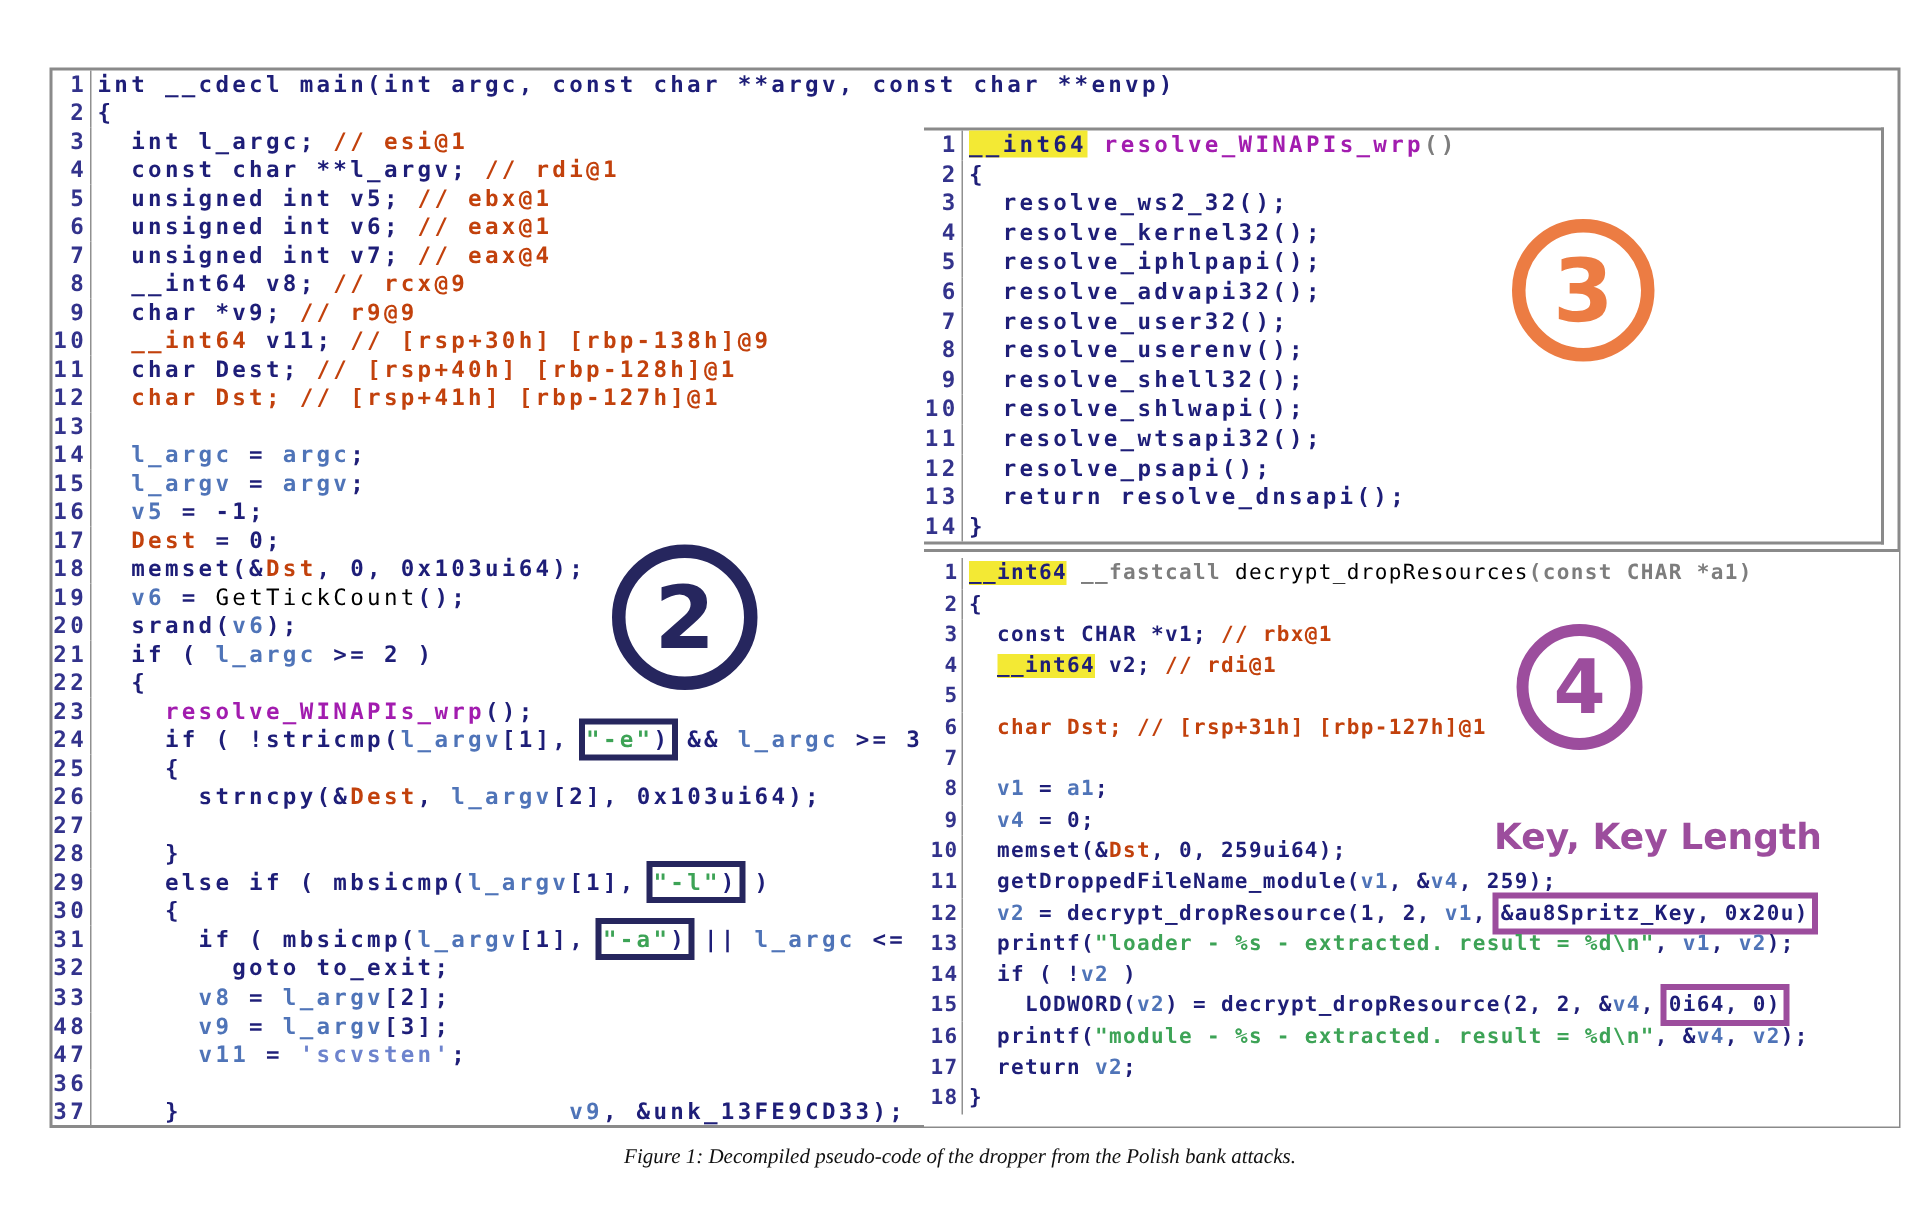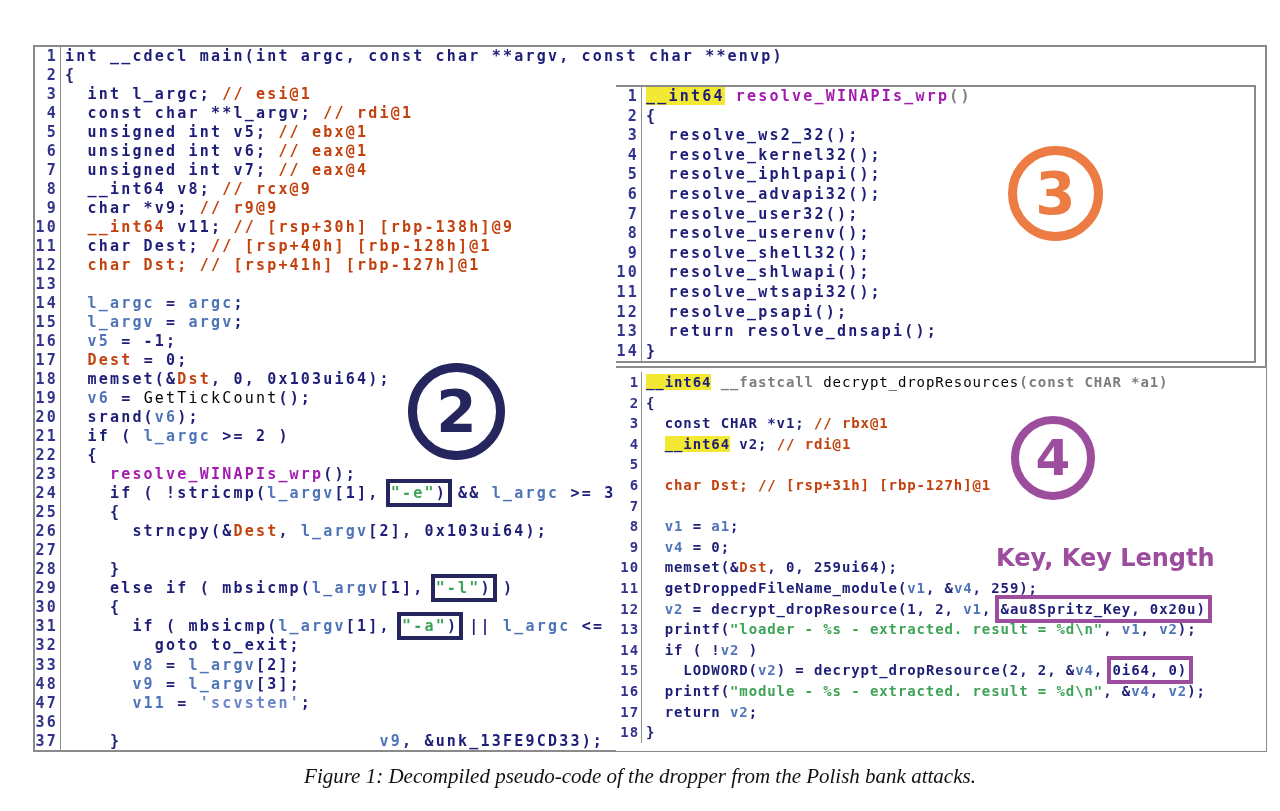--- a/index.html
+++ b/index.html
@@ -42,21 +42,21 @@
          align-items:center;justify-content:center;background:#ffffff;
          font-family:"DejaVu Sans",sans-serif;font-weight:bold;z-index:3;}
   #badge-2{left:408px;top:363px;width:97px;height:97px;border:9px solid #26265e;color:#26265e;font-size:58px;}
   #badge-3{left:1008px;top:146px;width:95px;height:95px;border:9px solid #ec7c43;color:#ec7c43;font-size:58px;}
   #badge-4{left:1011px;top:416px;width:84px;height:84px;border:8px solid #9c4d9d;color:#9c4d9d;font-size:50px;}
   
   #key-label{position:absolute;left:996px;top:544px;z-index:4;color:#9c4d9d;
              font-family:"DejaVu Sans",sans-serif;font-weight:bold;font-size:24px;letter-spacing:0px;}
   
   #caption{position:absolute;left:0;right:0;top:764px;text-align:center;color:#111111;
-           font-family:"Liberation Serif",serif;font-style:italic;font-size:21px;}
+           font-family:"Liberation Serif",serif;font-style:italic;font-size:14px;}
 </style>
 </head>
 <body>
 
 <div id="stage">
   <div class="outer-box"></div>
 
   <div id="panel-main" class="panel">
       <div class="row">
         <span class="ln">1</span>

